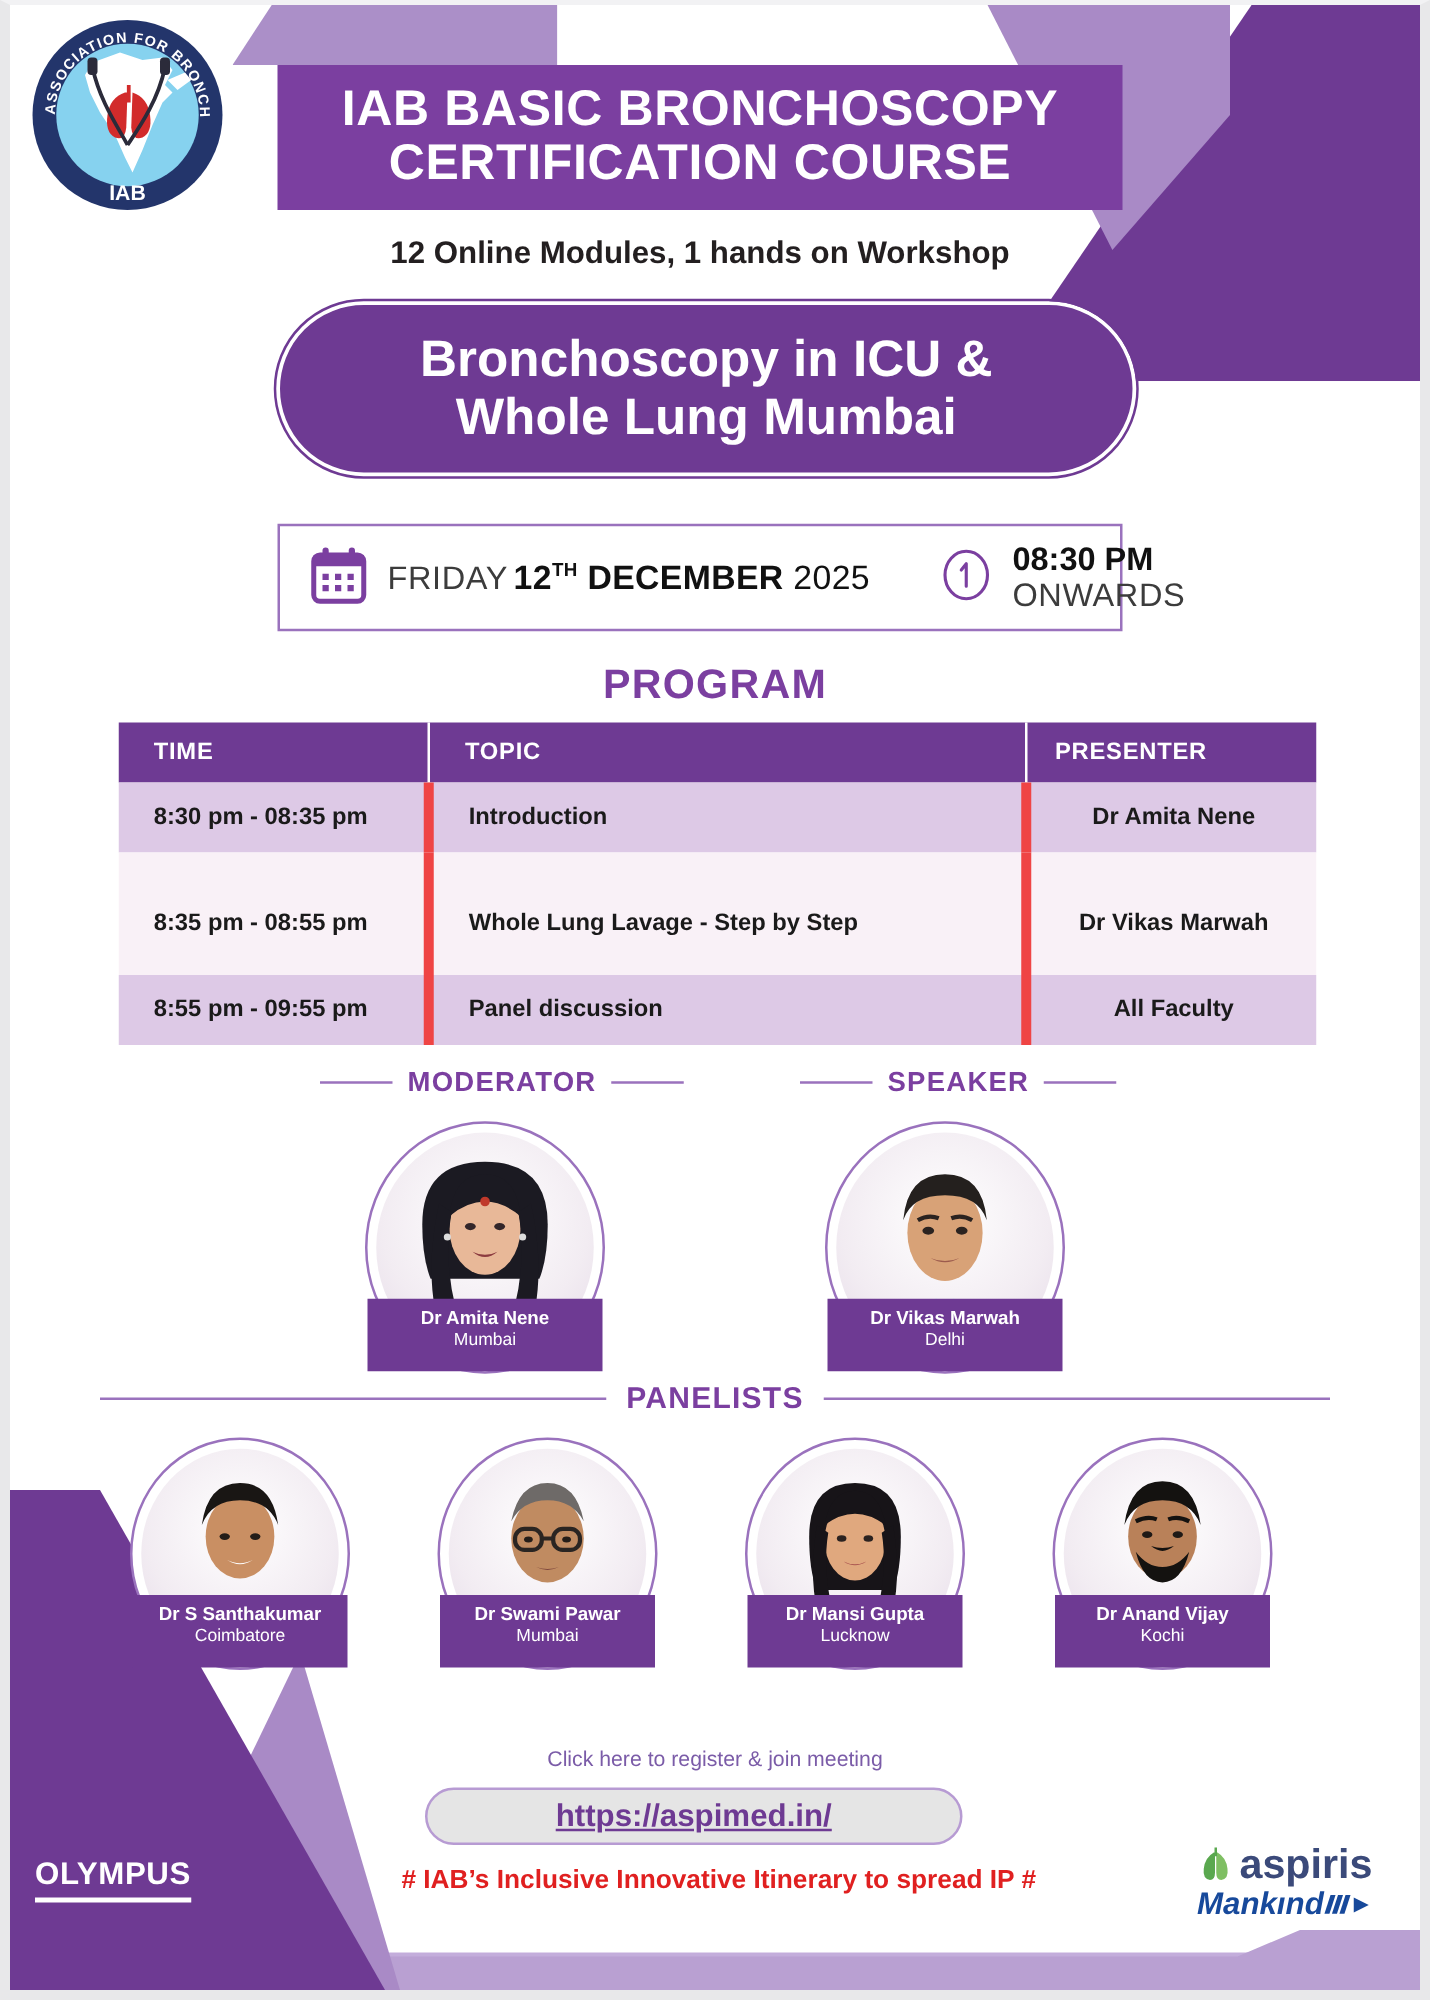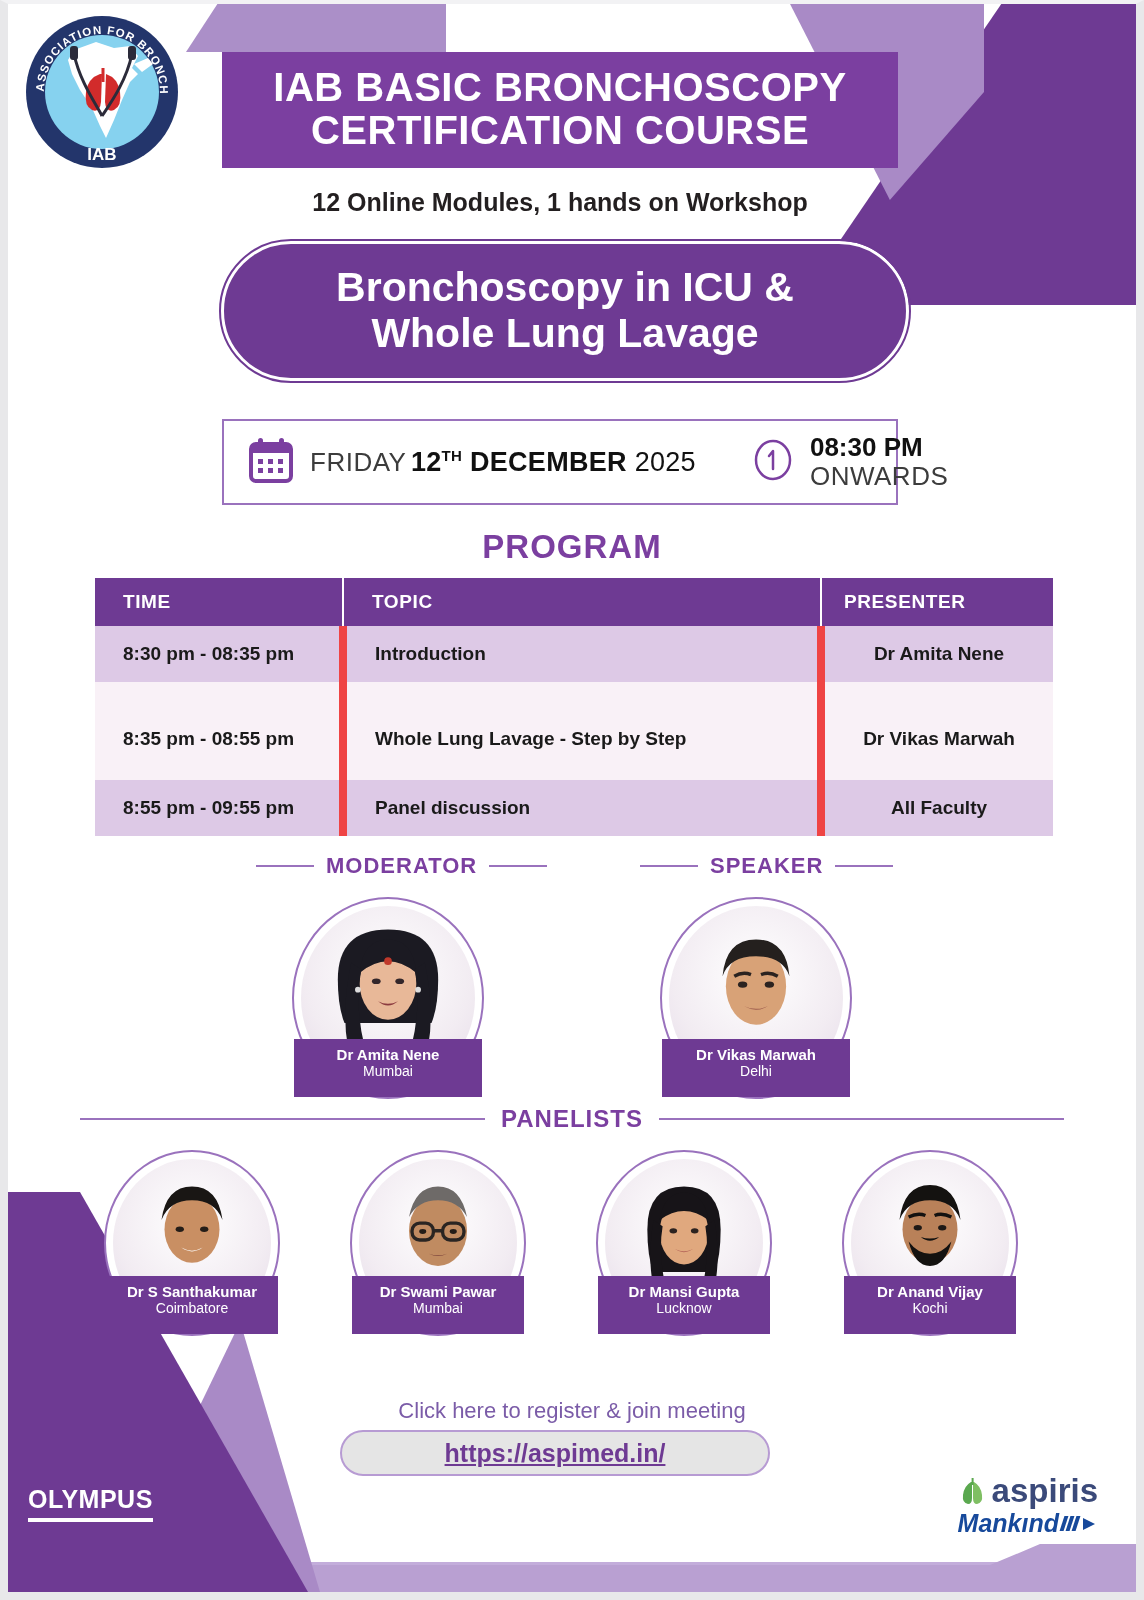--- a/index.html
+++ b/index.html
@@ -178,21 +178,21 @@
   }
   .person .namebar .nm { font-size: 15px; font-weight: 700; line-height: 1.15; }
   .person .namebar .ct { font-size: 14px; font-weight: 400; line-height: 1.2; }
   .person-lg { width: 192px; }
   .person-lg .ring { width: 192px; height: 202px; }
   
   .inner svg { position:absolute; left:0; top:0; width:100%; height:100%; }
   
   .click-text {
     position: absolute; top: 1398px; left: 0; width: 1144px;
-    text-align: center; color: #7b5ca8; font-size: 22px;
+    text-align: center; color: #7b5ca8; font-size: 17px;
   }
   .url-pill {
     position: absolute; top: 1430px; left: 340px;
     width: 430px; height: 46px;
     border: 2px solid #b79bd3; border-radius: 24px;
     background: #e5e5e5;
     display: flex; align-items: center; justify-content: center;
   }
   .url-pill a {
     color: #6e3a93; font-size: 25px; font-weight: 700;
@@ -266,21 +266,21 @@
 
   <div class="course-title">
     <span>IAB BASIC BRONCHOSCOPY</span>
     <span>CERTIFICATION COURSE</span>
   </div>
 
   <div class="modules-line">12 Online Modules, 1 hands on Workshop</div>
 
   <div class="topic-pill">
     <span>Bronchoscopy in ICU &amp;</span>
-    <span>Whole Lung Lavage</span>
+    <span>Whole Lung Mumbai</span>
   </div>
 
   <div class="datetime-bar">
     <div class="dt-left">
       <span class="dt-icon">
         <svg width="46" height="48" viewBox="0 0 46 48" aria-hidden="true">
           <rect x="3" y="8" width="40" height="37" rx="5" fill="none" stroke="#7b3fa0" stroke-width="4"></rect>
           <rect x="3" y="8" width="40" height="9" fill="#7b3fa0"></rect>
           <rect x="10" y="2" width="5" height="10" rx="2.5" fill="#7b3fa0"></rect>
           <rect x="31" y="2" width="5" height="10" rx="2.5" fill="#7b3fa0"></rect>
@@ -496,20 +496,21 @@
         <div class="nm">Dr Mansi Gupta</div>
         <div class="ct">Lucknow</div>
       </div>
     </div>
   </div>
 
   <div class="click-text">Click here to register &amp; join meeting</div>
   <div class="url-pill">
     <a href="#">https://aspimed.in/</a>
   </div>
+  <div class="tagline"># IAB’s Inclusive Innovative Itinerary to spread IP #</div>
 
   <div class="olympus">OLYMPUS</div>
 
   <div class="aspiris">
     <div class="a1">
       <svg width="30" height="30" viewBox="0 0 30 30" aria-hidden="true">
         <path d="M13,6 q-7,4 -8,13 q-1,8 5,9 q4,0 4,-6 l0,-16z" fill="#5aa84f"></path>
         <path d="M16,6 q7,4 8,13 q1,8 -5,9 q-4,0 -4,-6 l0,-16z" fill="#7fbf63"></path>
         <rect x="13.6" y="2" width="2" height="7" fill="#5aa84f"></rect>
       </svg>

